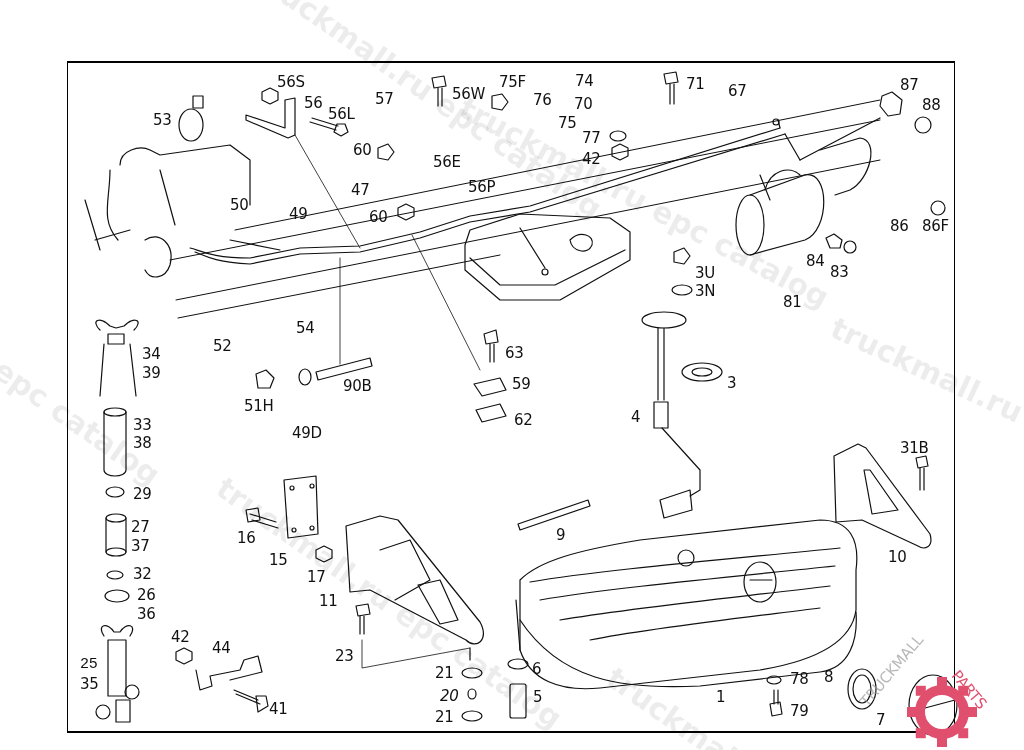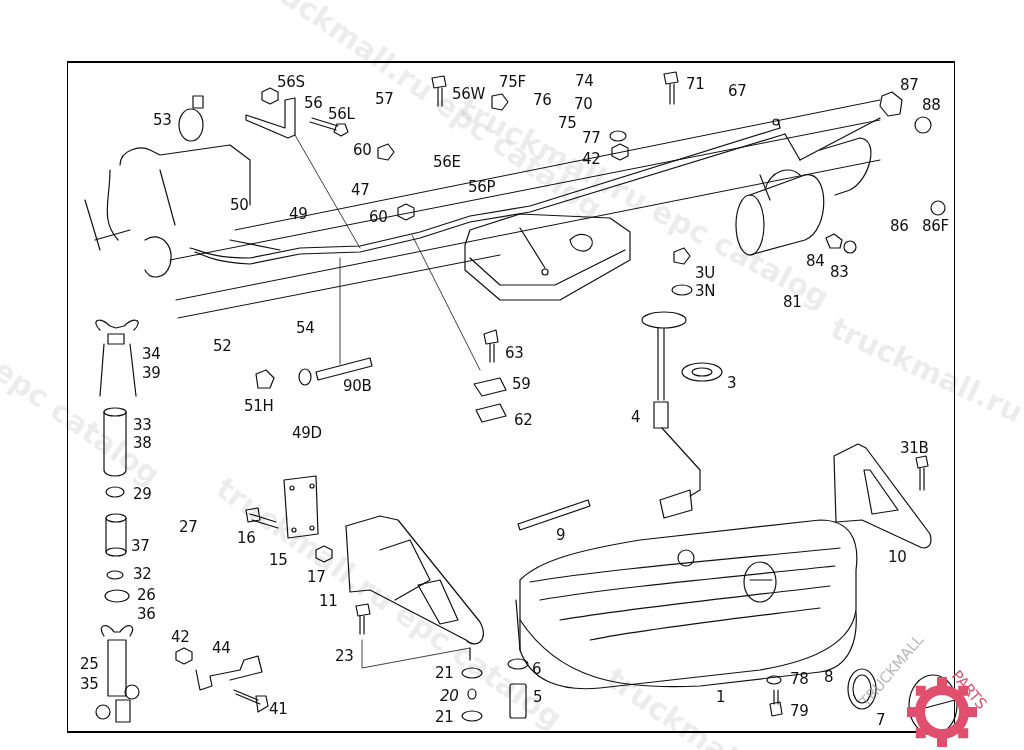--- a/index.html
+++ b/index.html
@@ -246,36 +246,36 @@
     <span class="lbl" style="left: 512px; top: 377px;">59</span>
     <span class="lbl" style="left: 727px; top: 376px;">3</span>
     <span class="lbl" style="left: 514px; top: 413px;">62</span>
     <span class="lbl" style="left: 631px; top: 410px;">4</span>
     <span class="lbl" style="left: 244px; top: 399px;">51H</span>
     <span class="lbl" style="left: 292px; top: 394px; margin-top: 32px;">49D</span>
     <span class="lbl" style="left: 343px; top: 379px;">90B</span>
     <span class="lbl" style="left: 133px; top: 418px;">33</span>
     <span class="lbl" style="left: 133px; top: 436px;">38</span>
     <span class="lbl" style="left: 133px; top: 487px;">29</span>
-    <span class="lbl" style="left: 131px; top: 520px; margin-left: 48px;">27</span>
+    <span class="lbl" style="left: 131px; top: 520px;">27</span>
     <span class="lbl" style="left: 131px; top: 539px;">37</span>
     <span class="lbl" style="left: 133px; top: 567px;">32</span>
     <span class="lbl" style="left: 137px; top: 588px;">26</span>
     <span class="lbl" style="left: 137px; top: 607px;">36</span>
     <span class="lbl" style="left: 900px; top: 441px;">31B</span>
     <span class="lbl" style="left: 237px; top: 531px;">16</span>
     <span class="lbl" style="left: 269px; top: 553px;">15</span>
     <span class="lbl" style="left: 307px; top: 570px;">17</span>
     <span class="lbl" style="left: 556px; top: 528px;">9</span>
     <span class="lbl" style="left: 888px; top: 550px;">10</span>
     <span class="lbl" style="left: 319px; top: 594px;">11</span>
     <span class="lbl" style="left: 335px; top: 621px; margin-top: 28px;">23</span>
     <span class="lbl" style="left: 171px; top: 630px;">42</span>
     <span class="lbl" style="left: 212px; top: 641px;">44</span>
-    <span class="lbl" style="left: 80px; top: 657px;">25</span>
+    <span class="lbl" style="left: 80px; top: 657px; font-family: Liberation Mono, monospace;">25</span>
     <span class="lbl" style="left: 80px; top: 677px;">35</span>
     <span class="lbl" style="left: 435px; top: 666px;">21</span>
     <span class="lbl" style="left: 532px; top: 662px;">6</span>
     <span class="lbl" style="left: 440px; top: 689px; font-style: italic;">20</span>
     <span class="lbl" style="left: 533px; top: 690px;">5</span>
     <span class="lbl" style="left: 435px; top: 710px;">21</span>
     <span class="lbl" style="left: 269px; top: 702px;">41</span>
     <span class="lbl" style="left: 716px; top: 690px;">1</span>
     <span class="lbl" style="left: 790px; top: 672px;">78</span>
     <span class="lbl" style="left: 824px; top: 670px;">8</span>

